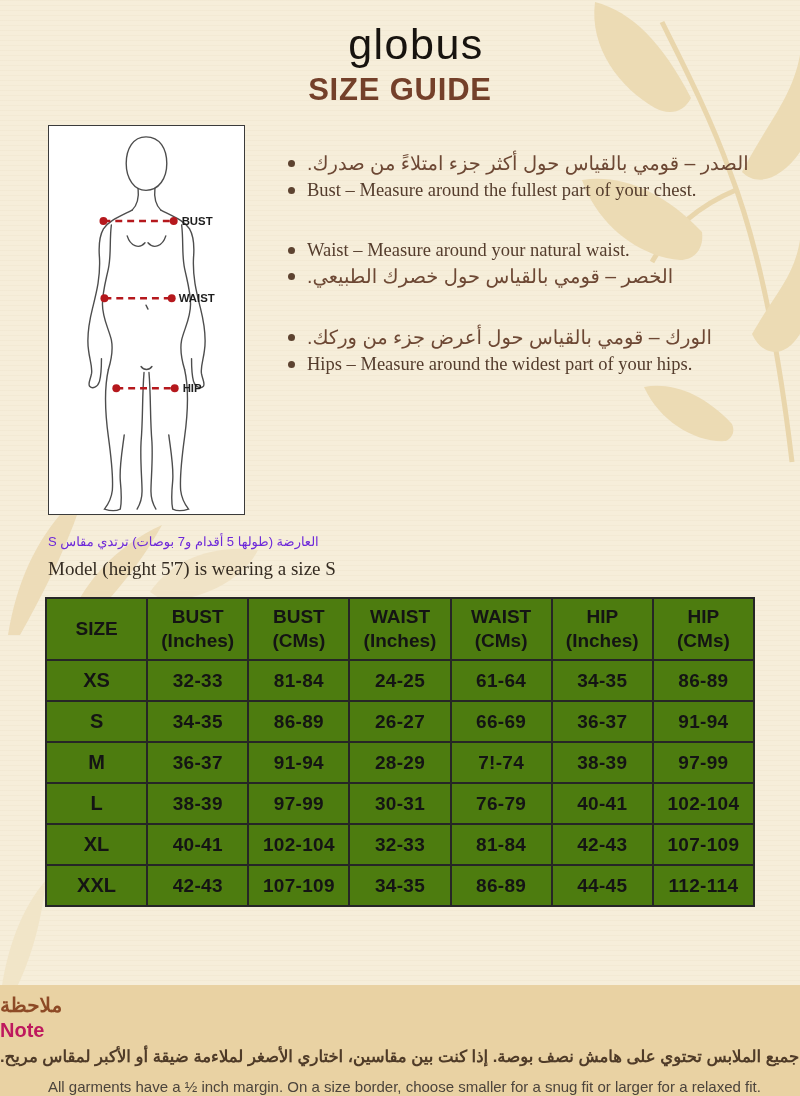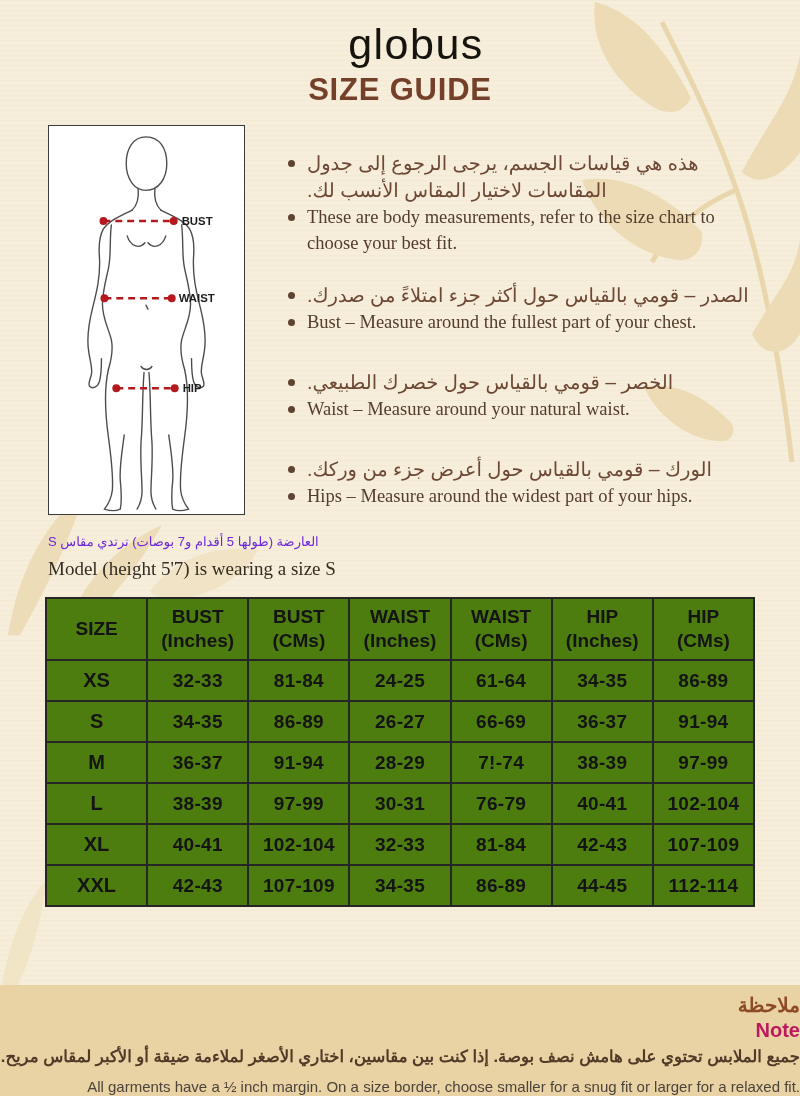--- a/index.html
+++ b/index.html
@@ -56,21 +56,21 @@
     border:2px solid #262626; text-align:center; vertical-align:middle;
     color:#141414; padding:0 2px; }
   .th-en { height:62px; font-size:19px; font-weight:700; line-height:1.25; white-space:pre-line; }
   .th-ar { height:54px; font-size:16.5px; font-weight:700; line-height:1.3;
     white-space:pre-line; direction:rtl; }
   table.size td.c-val { height:41px; font-size:19px; font-weight:600; letter-spacing:.3px; }
   table.size td.c-size { height:41px; font-size:20px; font-weight:700; }
 
   
   .note { top:985px; left:0; width:800px; height:111px; background:#e9d2a3;
-    text-align:right; padding-top:8px; }
+    text-align:left; padding-top:8px; }
   .note-title-ar { font-size:20px; font-weight:700; color:#8d4a26; direction:rtl; }
   .note-title-en { font-size:20px; font-weight:700; color:#be185d; margin-top:2px; }
   .note-ar { font-size:16.5px; font-weight:600; color:#4f3b28; direction:rtl;
     margin-top:5px; white-space:nowrap; }
   .note-en { font-size:15px; color:#4c443c; margin-top:12px; white-space:nowrap;padding-left:48px; }
 </style>
 </head>
 <body>
 
 <svg class="deco" style="top:0; right:0;" width="260" height="470" viewBox="0 0 260 470">
@@ -136,48 +136,38 @@
     </g>
     <g font-family="Liberation Sans, sans-serif" font-size="11.5" font-weight="700" fill="#1d1d1d">
       <text x="134" y="99">BUST</text>
       <text x="131" y="177">WAIST</text>
       <text x="135" y="268">HIP</text>
     </g>
   </svg>
 </div>
 
 <div class="layer bullets">
-  <div class="pair1">
-    <div class="bullet-row">
-      <span class="dot"></span>
-      <div class="btext ar">هذه هي قياسات الجسم، يرجى الرجوع إلى جدول المقاسات لاختيار المقاس الأنسب لك.</div>
-    </div>
-    <div class="bullet-row">
-      <span class="dot"></span>
-      <div class="btext en">These are body measurements, refer to the size chart to choose your best fit.</div>
-    </div>
-  </div>
   <div class="pair2">
     <div class="bullet-row">
       <span class="dot"></span>
       <div class="btext ar">الصدر – قومي بالقياس حول أكثر جزء امتلاءً من صدرك.</div>
     </div>
     <div class="bullet-row">
       <span class="dot"></span>
       <div class="btext en">Bust – Measure around the fullest part of your chest.</div>
     </div>
   </div>
   <div class="pair3">
     <div class="bullet-row">
       <span class="dot"></span>
+      <div class="btext en">Waist – Measure around your natural waist.</div>
+    </div>
+    <div class="bullet-row">
+      <span class="dot"></span>
       <div class="btext ar">الخصر – قومي بالقياس حول خصرك الطبيعي.</div>
-    </div>
-    <div class="bullet-row">
-      <span class="dot"></span>
-      <div class="btext en">Waist – Measure around your natural waist.</div>
     </div>
   </div>
   <div class="pair4">
     <div class="bullet-row">
       <span class="dot"></span>
       <div class="btext ar">الورك – قومي بالقياس حول أعرض جزء من وركك.</div>
     </div>
     <div class="bullet-row">
       <span class="dot"></span>
       <div class="btext en">Hips – Measure around the widest part of your hips.</div>

